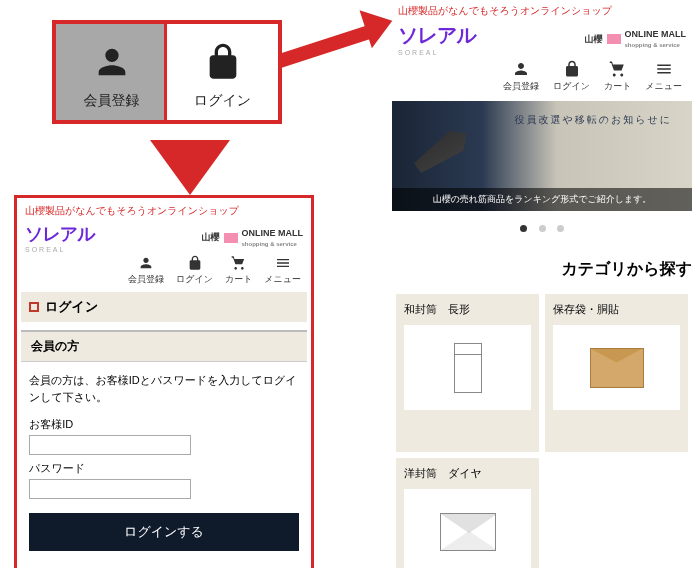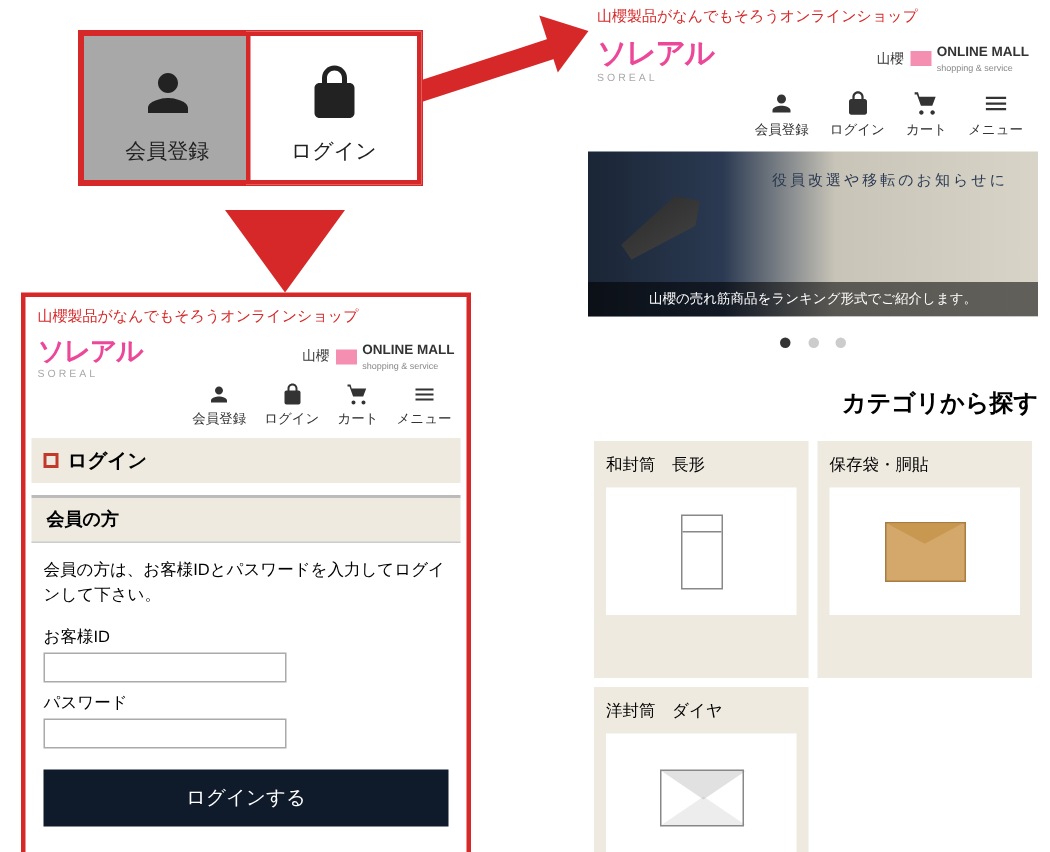--- a/index.html
+++ b/index.html
@@ -2,23 +2,23 @@
 <html><head>
 <meta charset="utf-8">
 <style>
 * { box-sizing: border-box; margin: 0; padding: 0; }
 body { font-family: "Hiragino Sans", "Meiryo", sans-serif; width: 700px; height: 568px; background: #fff; position: relative; overflow: hidden; font-size: 12px; }
 
 
 .right-panel { position: absolute; right: 8px; top: 0; width: 300px; }
 .tagline { color: #d62828; font-size: 10px; padding: 4px 6px; }
 .brand-row { display: flex; justify-content: space-between; align-items: center; padding: 0 6px; }
-.logo-main { color: #ec4899; font-weight: bold; font-size: 20px; letter-spacing: -1px; }
+.logo-main { color: #6d28d9; font-weight: bold; font-size: 20px; letter-spacing: -1px; }
 .logo-sub { color: #aaa; font-size: 7px; letter-spacing: 2px; display: block; }
-.brand-small { display: flex; align-items: center; gap: 4px; font-size: 9px; color: #333; }
+.brand-small { display: flex; align-items: center; gap: 4px; font-size: 9px; color: #333; font-weight: bold; }
 .brand-y { display: inline-block; }
 .brand-pink { width: 14px; height: 10px; background: #f48fb1; display: inline-block; }
 .nav-icons { display: flex; justify-content: flex-end; gap: 14px; padding: 4px 10px 8px; }
 .nav-item { text-align: center; color: #333; font-size: 9px; cursor: pointer; }
 .nav-item svg { display: block; margin: 0 auto 2px; }
 
 .hero { position: relative; height: 110px; background: linear-gradient(to right, #1a2535 0%, #2b3a52 30%, #c8c4b8 55%, #d8d4c8 100%); overflow: hidden; color: #fff; }
 .hero-pen { position: absolute; left: 20px; top: 20px; width: 60px; height: 60px; transform: rotate(-35deg); background: linear-gradient(#2a2a2a, #444); clip-path: polygon(0 40%, 80% 30%, 100% 50%, 80% 70%, 0 60%); }
 .hero-text { position: absolute; right: 20px; top: 12px; text-align: left; color: #1a2535; }
 .hero-line1 { font-size: 10px; letter-spacing: 2px; color: #2b3a52; }

